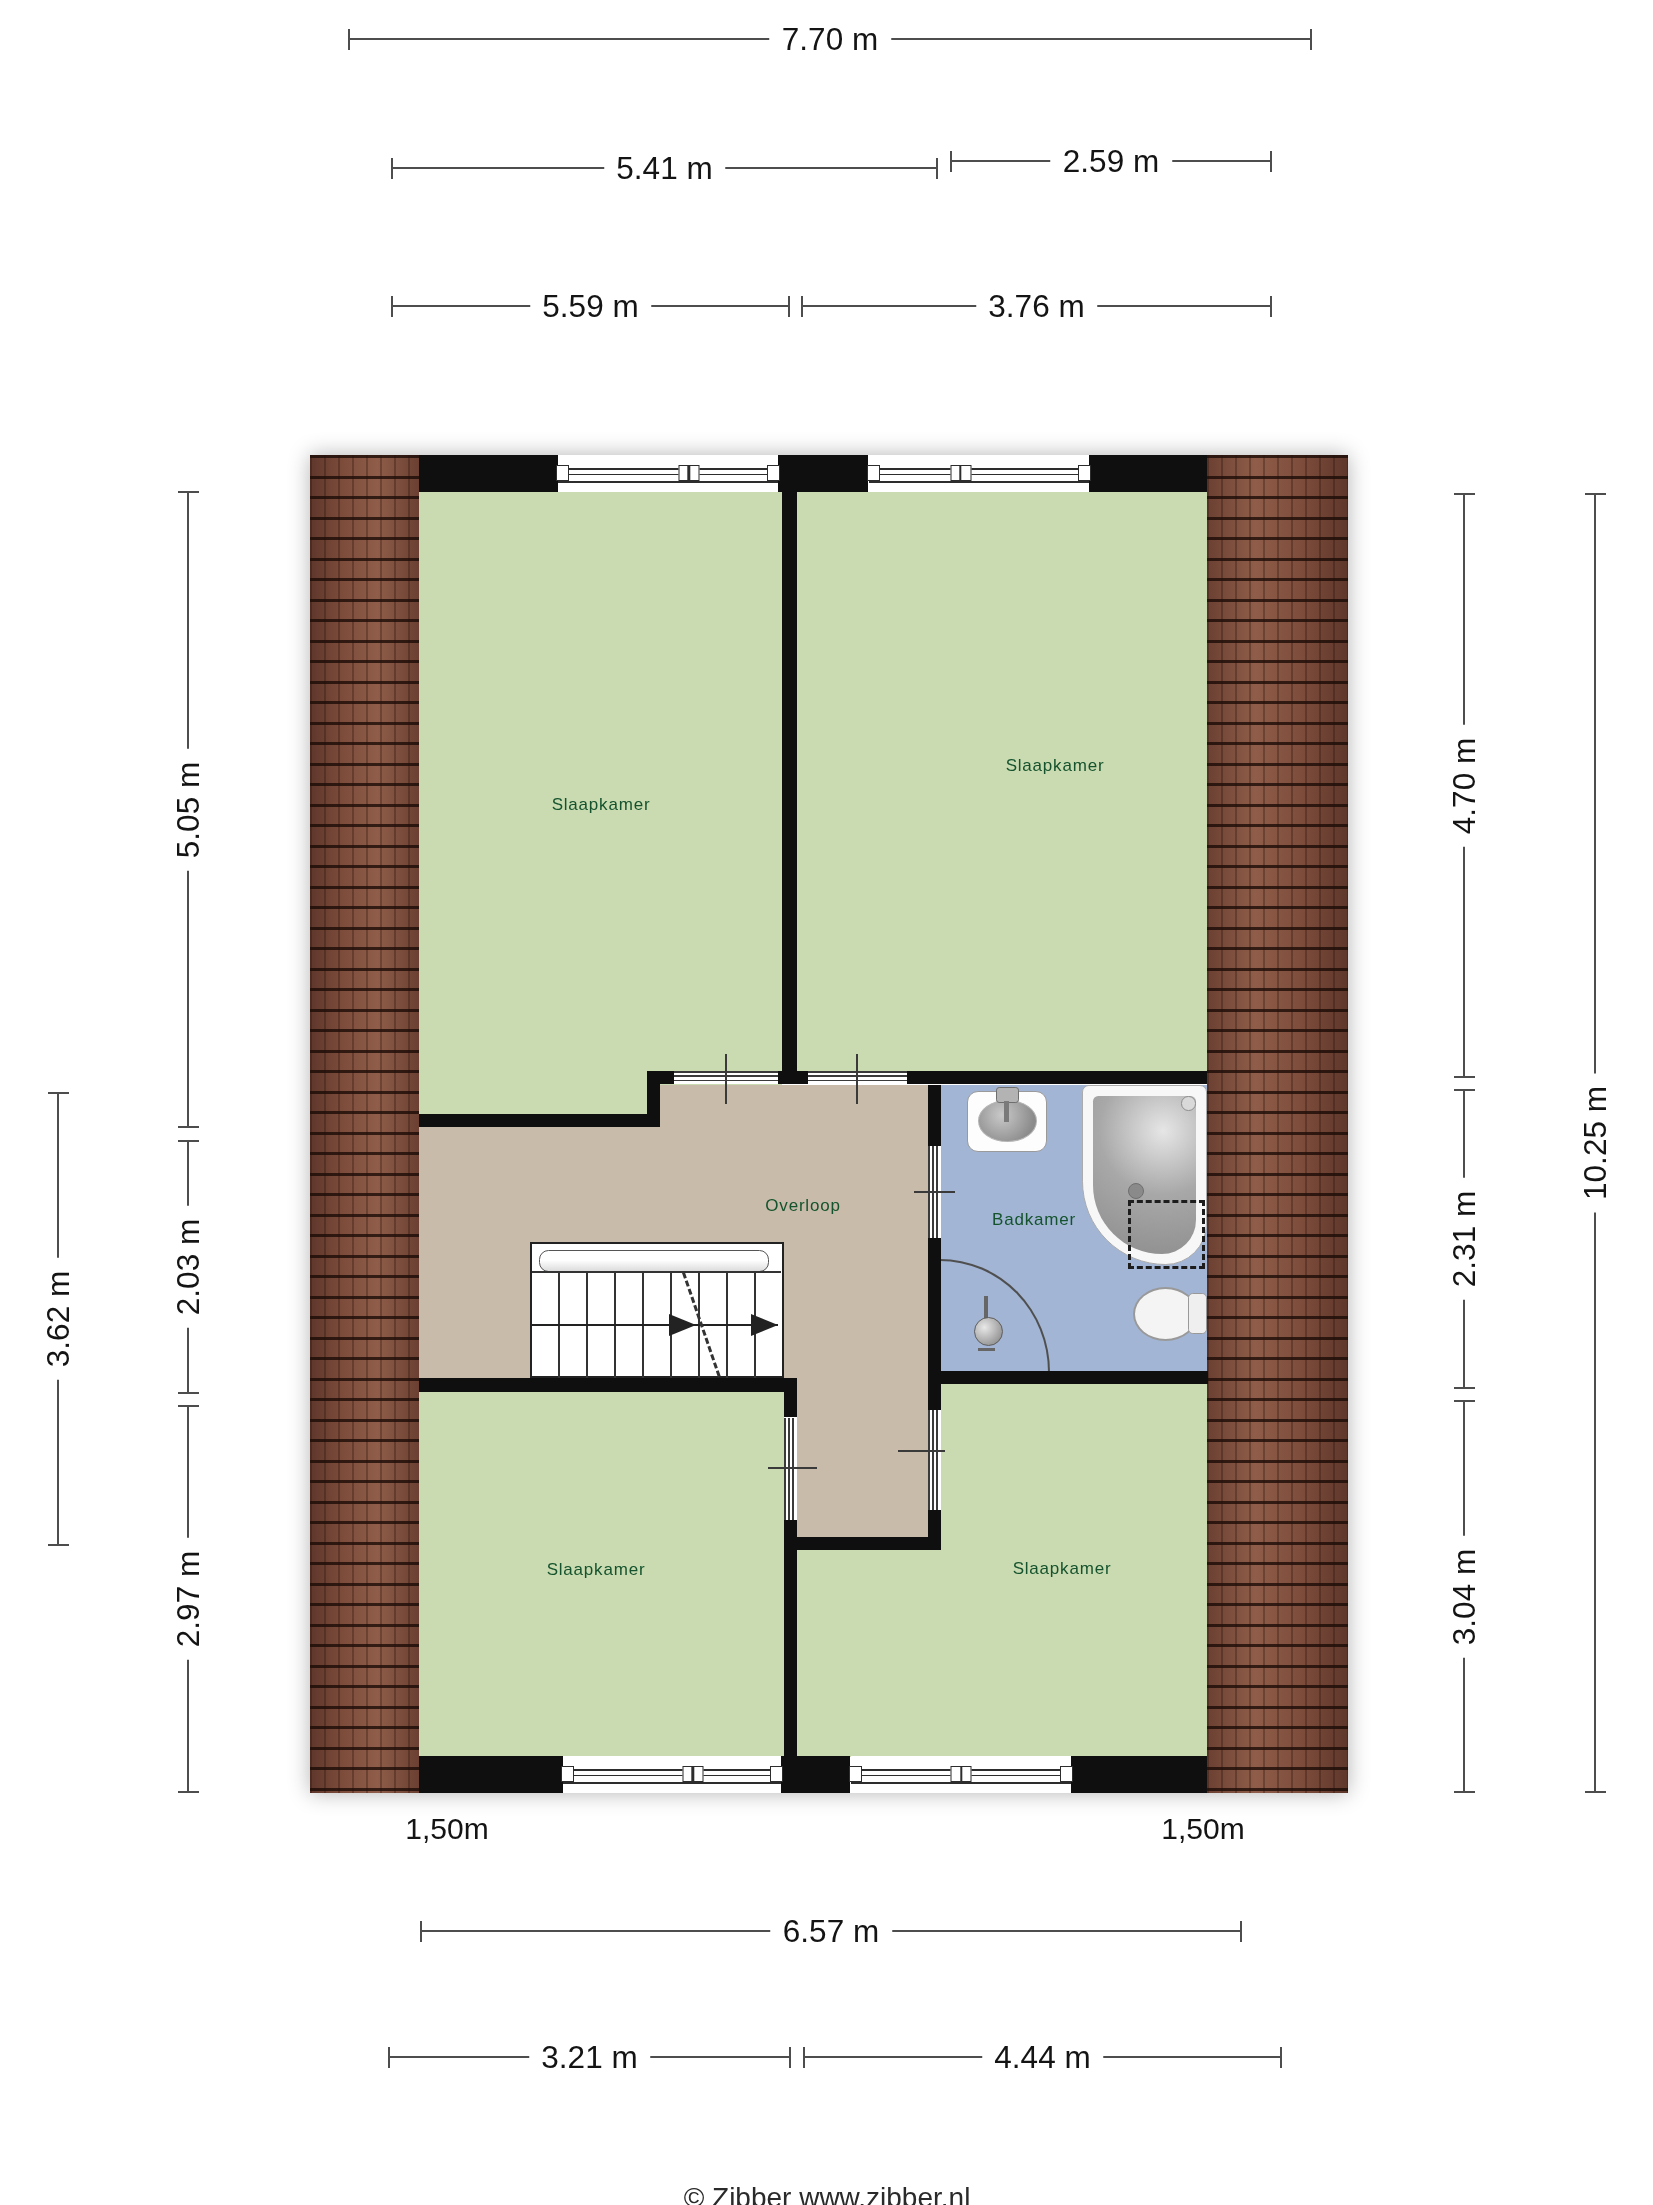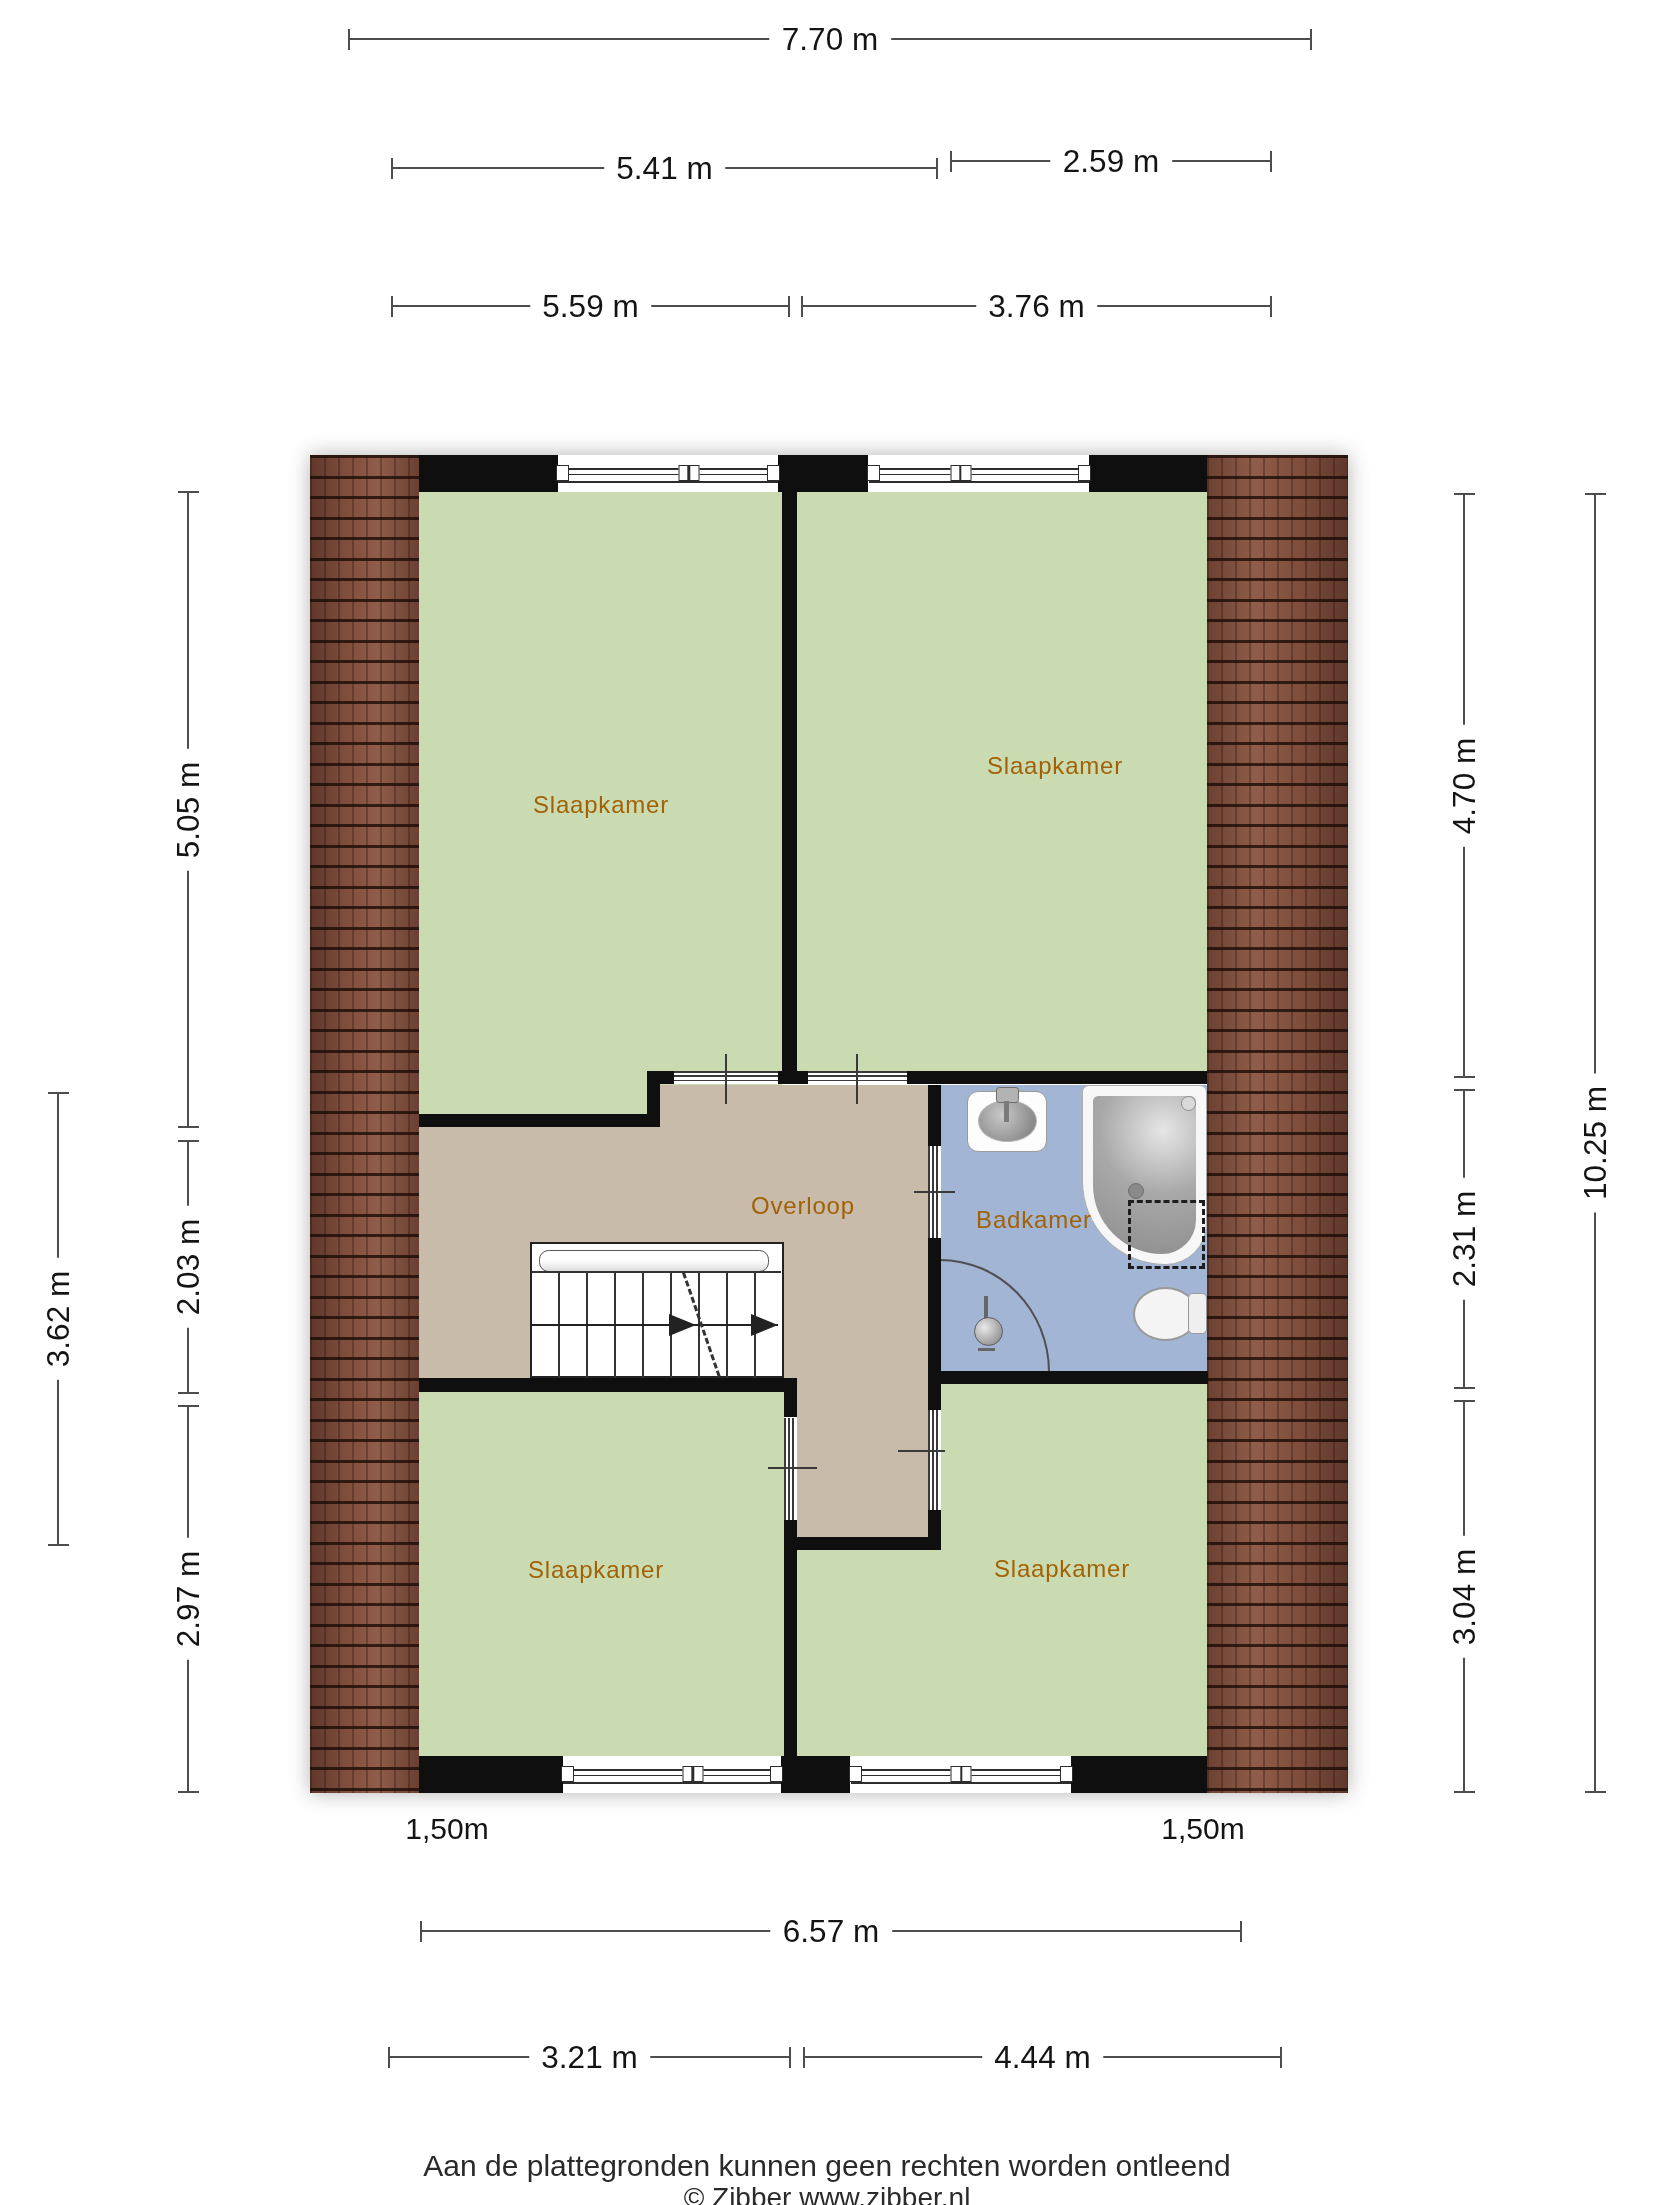--- a/index.html
+++ b/index.html
@@ -51,21 +51,21 @@
   .tub{position:absolute;background:#f7f7f7;border:1.6px solid #ababab;border-radius:7.9px 7.9px 47px 95px;box-sizing:border-box;}
   .tub .inner{position:absolute;left:10.2px;top:10.2px;right:10.2px;bottom:10.2px;border-radius:6.3px 6.3px 41px 83px;
     background:radial-gradient(circle at 68% 22%, #e6e6e6, #a8a8a8 45%, #939393 85%);}
   .drain{position:absolute;border-radius:50%;background:#8a8a8a;border:1.6px solid #6f6f6f;}
   .dashed-rect{position:absolute;border:3.2px dashed #1d1d1d;background:transparent;box-sizing:border-box;}
   .toilet-bowl{position:absolute;background:#f4f4f4;border:2.4px solid #999;border-radius:50%;box-sizing:border-box;}
   .toilet-tank{position:absolute;background:#efefef;border:1.6px solid #999;border-radius:4.7px;box-sizing:border-box;}
   .shower-arc{position:absolute;border-top:2.4px solid #4f4f4f;border-right:2.4px solid #4f4f4f;border-top-right-radius:110px 113px;box-sizing:border-box;}
   .shower-head{position:absolute;border-radius:50%;border:1.6px solid #5d5d5d;background:radial-gradient(circle at 35% 35%, #e8e8e8, #7c7c7c);}
   
-  .room-label{position:absolute;transform:translate(-50%,-50%);font-size:24px;letter-spacing:0.8px;color:#a16207;white-space:nowrap;}
+  .room-label{position:absolute;transform:translate(-50%,-50%);font-size:17px;letter-spacing:0.8px;color:#14532d;white-space:nowrap;}
   .small-label{position:absolute;transform:translate(-50%,-50%);font-size:30px;color:#141414;white-space:nowrap;}
   
   .dim-h{position:absolute;height:2.4px;background:var(--dim_line);}
   .dim-h::before,.dim-h::after{content:"";position:absolute;top:-9.5px;width:2.4px;height:21px;background:var(--dim_line);}
   .dim-h::before{left:0;} .dim-h::after{right:0;}
   .dim-v{position:absolute;width:2.4px;background:var(--dim_line);}
   .dim-v::before,.dim-v::after{content:"";position:absolute;left:-9.5px;width:21px;height:2.4px;background:var(--dim_line);}
   .dim-v::before{top:0;} .dim-v::after{bottom:0;}
   .dim-label{position:absolute;left:50%;top:50%;transform:translate(-50%,-50%);background:#fff;
     padding:0 12.6px;font-size:31.5px;color:#141414;white-space:nowrap;}
@@ -233,17 +233,16 @@
   <div class="dim-h" style="left:420px;top:1930px;width:822px">
     <span class="dim-label">6.57 m</span>
     </div>
   <div class="dim-h" style="left:388px;top:2056px;width:403px">
     <span class="dim-label">3.21 m</span>
     </div>
   <div class="dim-h" style="left:803px;top:2056px;width:479px">
     <span class="dim-label">4.44 m</span>
     </div>
 
-  <div class="footer" style="top:2149px;font-size:30px">Aan de plattegronden kunnen geen rechten worden ontleend</div>
   <div class="footer" style="top:2182px;font-size:28px">© Zibber www.zibber.nl</div>
 
 </div>
 
 
 </body></html>

